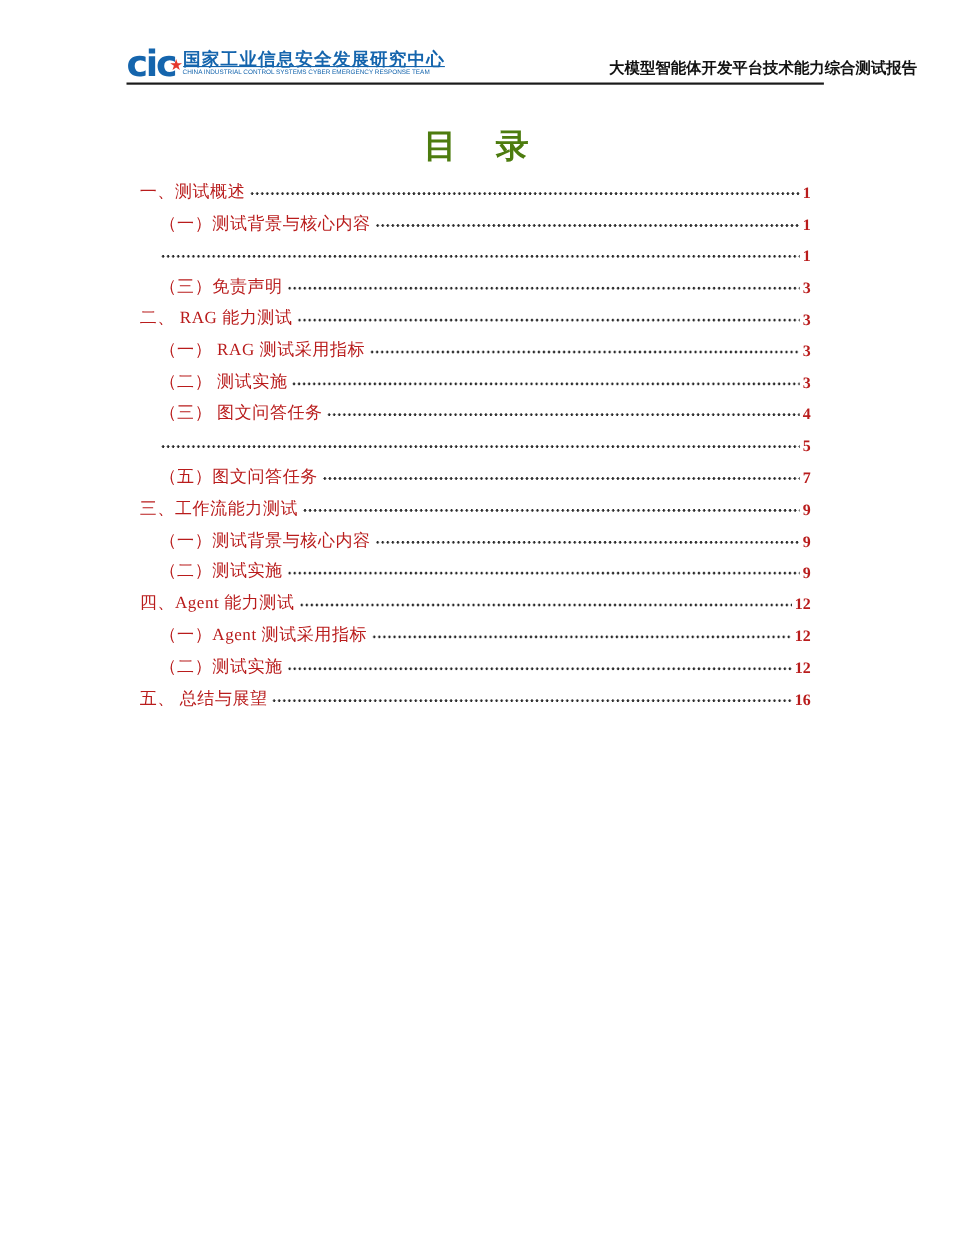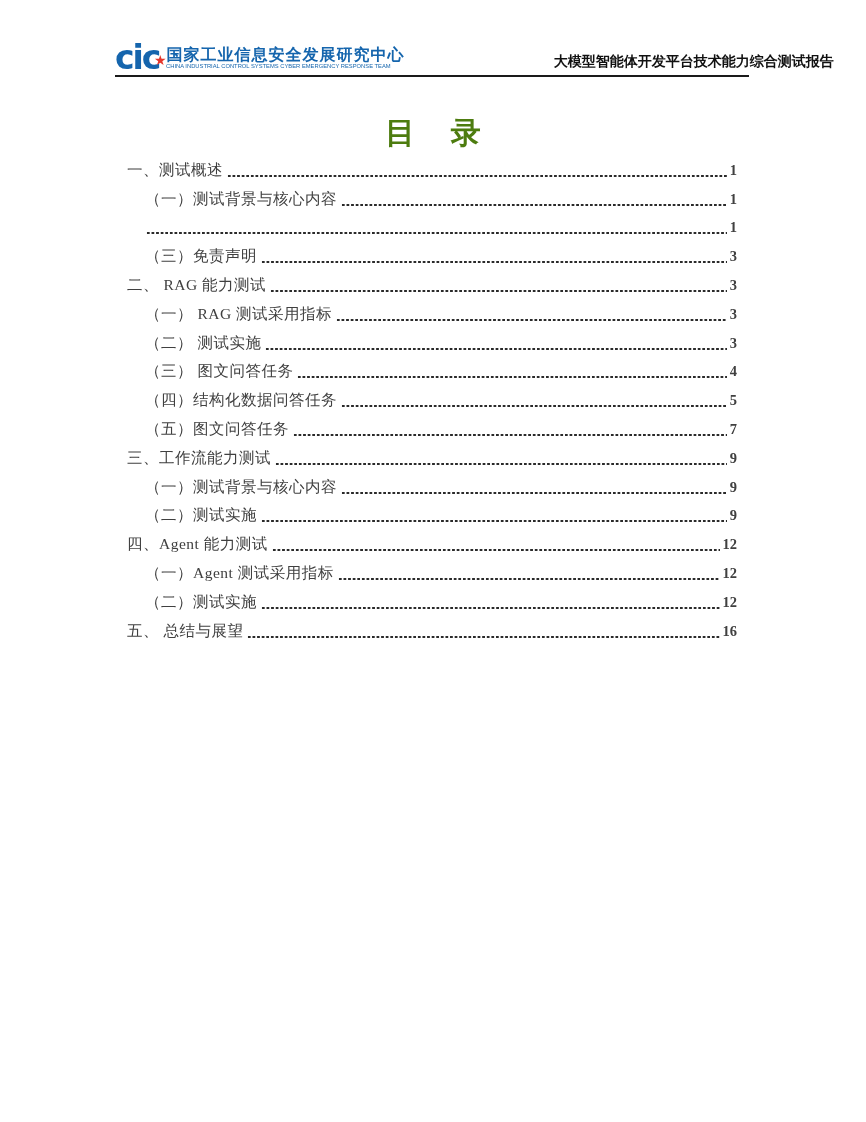--- a/index.html
+++ b/index.html
@@ -45,20 +45,21 @@
   }
   .org-block { display: flex; flex-direction: column; }
   .org-cn {
     font-family: "Liberation Sans", "DejaVu Sans", sans-serif;
     font-weight: 700;
     font-size: 16px;
     letter-spacing: 1px;
     color: #1565ad;
     white-space: nowrap;
     line-height: 1.1;
+    text-decoration: underline;
   }
   .org-en {
     font-family: "Liberation Sans", "DejaVu Sans", sans-serif;
     font-size: 10px;
     color: #1565ad;
     white-space: nowrap;
     transform: scale(0.58);
     transform-origin: left top;
     height: 7px;
     letter-spacing: 0;
@@ -86,24 +87,24 @@
 
   
   .toc {
     position: absolute;
     top: 156px;
     left: 115px; right: 117px;
     padding: 0 12px;
   }
   .toc-row {
     display: flex;
-    align-items: center;
+    align-items: flex-end;
     height: 28.8px;
     font-size: 15.5px;
-    color: #404040;
+    color: #b91c1c;
   }
   .toc-row.level-2 { padding-left: 18px; }
   .toc-label {
     white-space: nowrap;
     padding-right: 3px;
     letter-spacing: 0.5px;
   }
   .toc-leader {
     flex: 1 1 auto;
     align-self: flex-end;
@@ -176,21 +177,20 @@
       <span class="toc-label">（二） 测试实施</span>
       <span class="toc-leader"></span>
       <span class="toc-page">3</span>
     </div>
       <div class="toc-row level-2">
       <span class="toc-label">（三） 图文问答任务</span>
       <span class="toc-leader"></span>
       <span class="toc-page">4</span>
     </div>
       <div class="toc-row level-2">
-      <span class="toc-label">（四）结构化数据问答任务</span>
       <span class="toc-leader"></span>
       <span class="toc-page">5</span>
     </div>
       <div class="toc-row level-2">
       <span class="toc-label">（五）图文问答任务</span>
       <span class="toc-leader"></span>
       <span class="toc-page">7</span>
     </div>
       <div class="toc-row level-1">
       <span class="toc-label">三、工作流能力测试</span>

